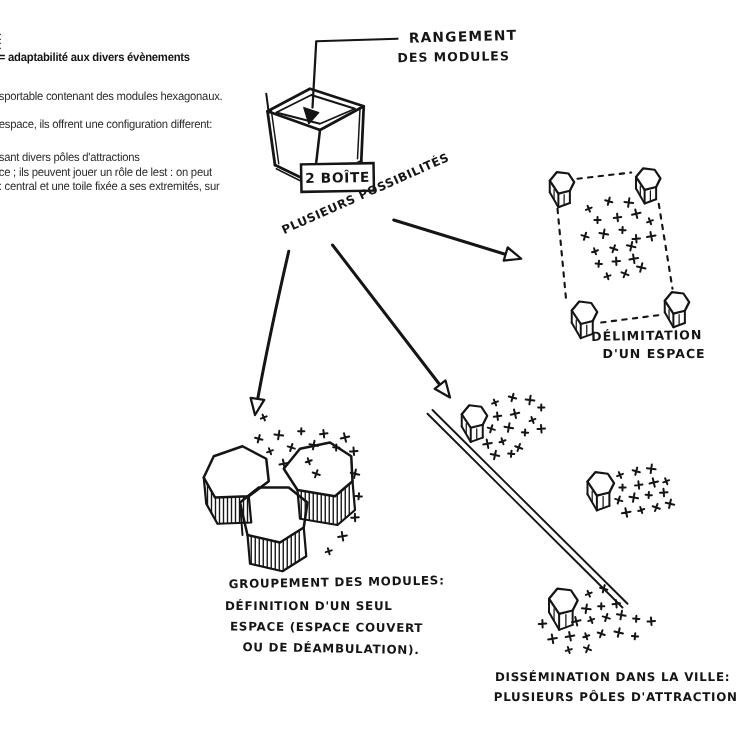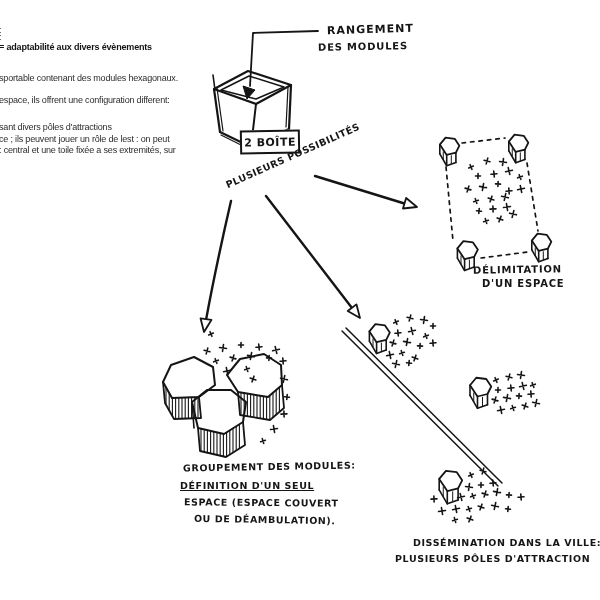--- a/index.html
+++ b/index.html
@@ -276,19 +276,19 @@
   <div id="boite-box">
     <span class="hand" style="position:static;font-size:11px;letter-spacing:0.5px;">2 BOÎTE</span>
   </div>
 
   <div class="hand" id="possibilites-label">PLUSIEURS POSSIBILITÉS</div>
 
   <div class="hand md" style="left:473px;top:264px;transform:rotate(-1deg);">DÉLIMITATION</div>
   <div class="hand md" style="left:482px;top:278px;">D'UN ESPACE</div>
 
   <div class="hand sm" style="left:183px;top:461px;transform:rotate(-1deg);">GROUPEMENT DES MODULES:</div>
-  <div class="hand sm" style="left:180px;top:480px;text-decoration:underline;">DÉFINITION D'UN SEUL</div>
+  <div class="hand sm" style="left:180px;top:480px;">DÉFINITION D'UN SEUL</div>
   <div class="hand sm" style="left:184px;top:497px;transform:rotate(0.5deg);">ESPACE (ESPACE COUVERT</div>
   <div class="hand sm" style="left:194px;top:514px;transform:rotate(1deg);">OU DE DÉAMBULATION).</div>
 
-  <div class="hand sm" style="left:413px;top:537px;">DISSÉMINATION DANS LA VILLE:</div>
+  <div class="hand sm" style="left:396px;top:537px;">DISSÉMINATION DANS LA VILLE:</div>
   <div class="hand sm" style="left:395px;top:553px;">PLUSIEURS PÔLES D'ATTRACTION</div>
 </div>
 
 </body></html>

